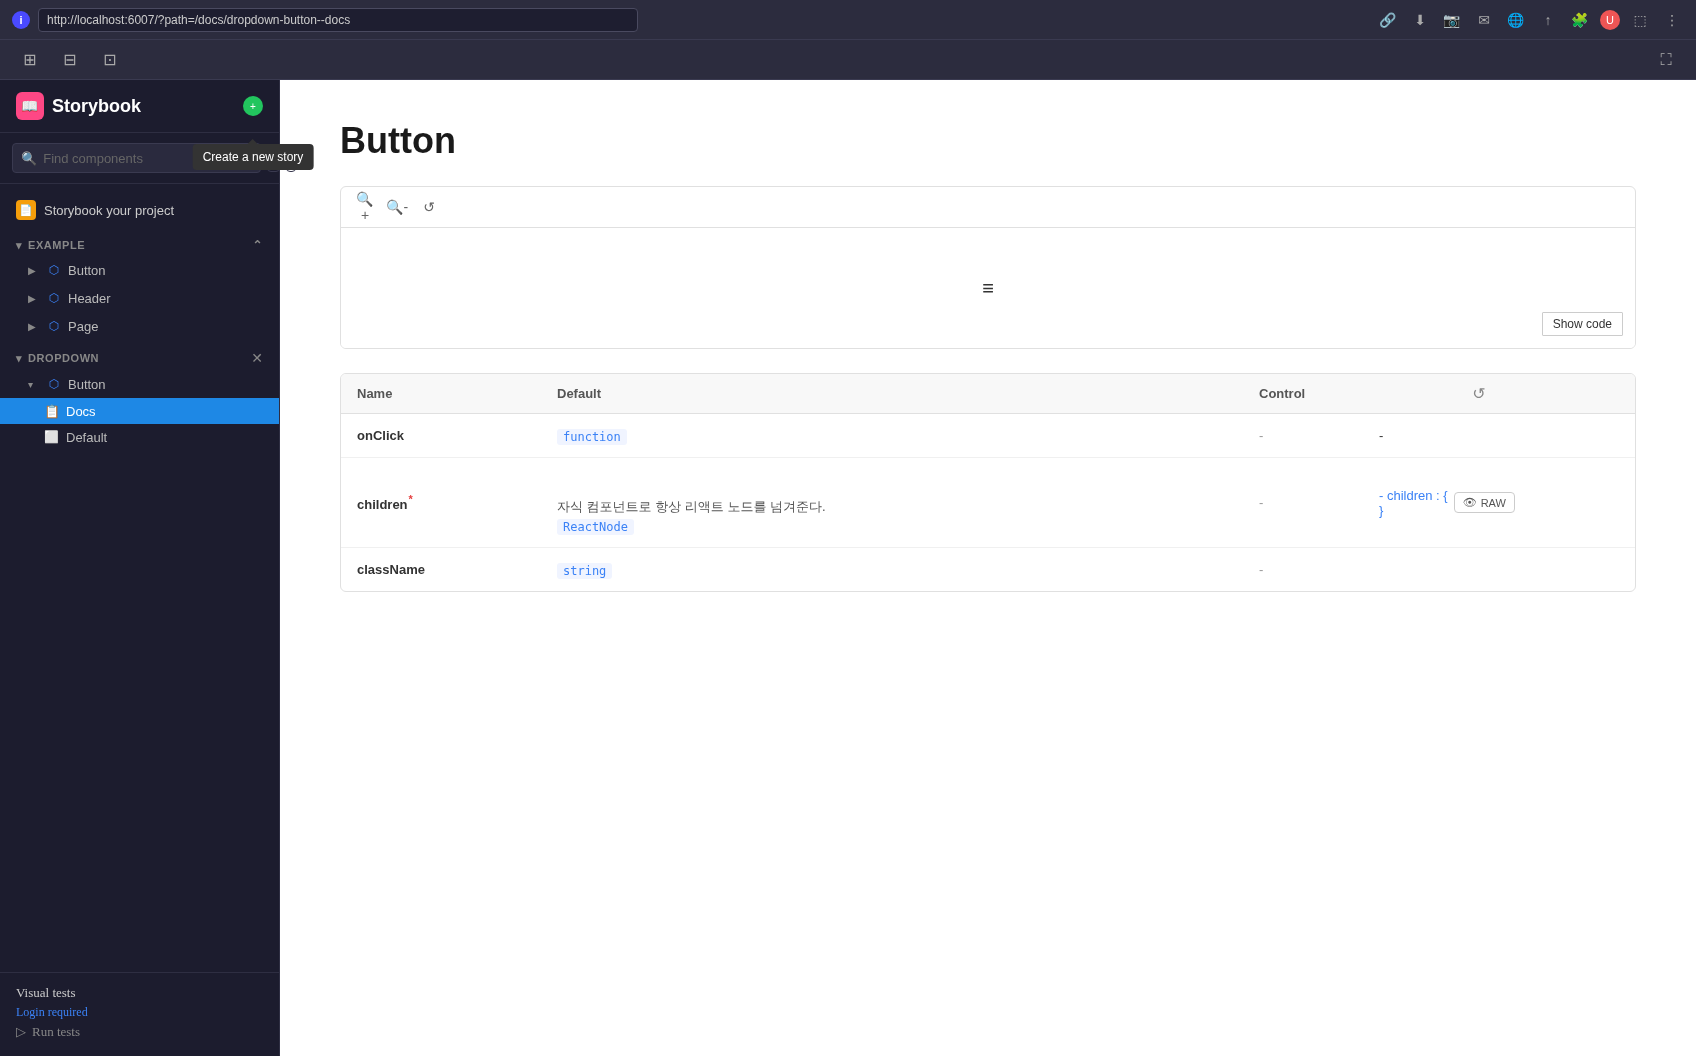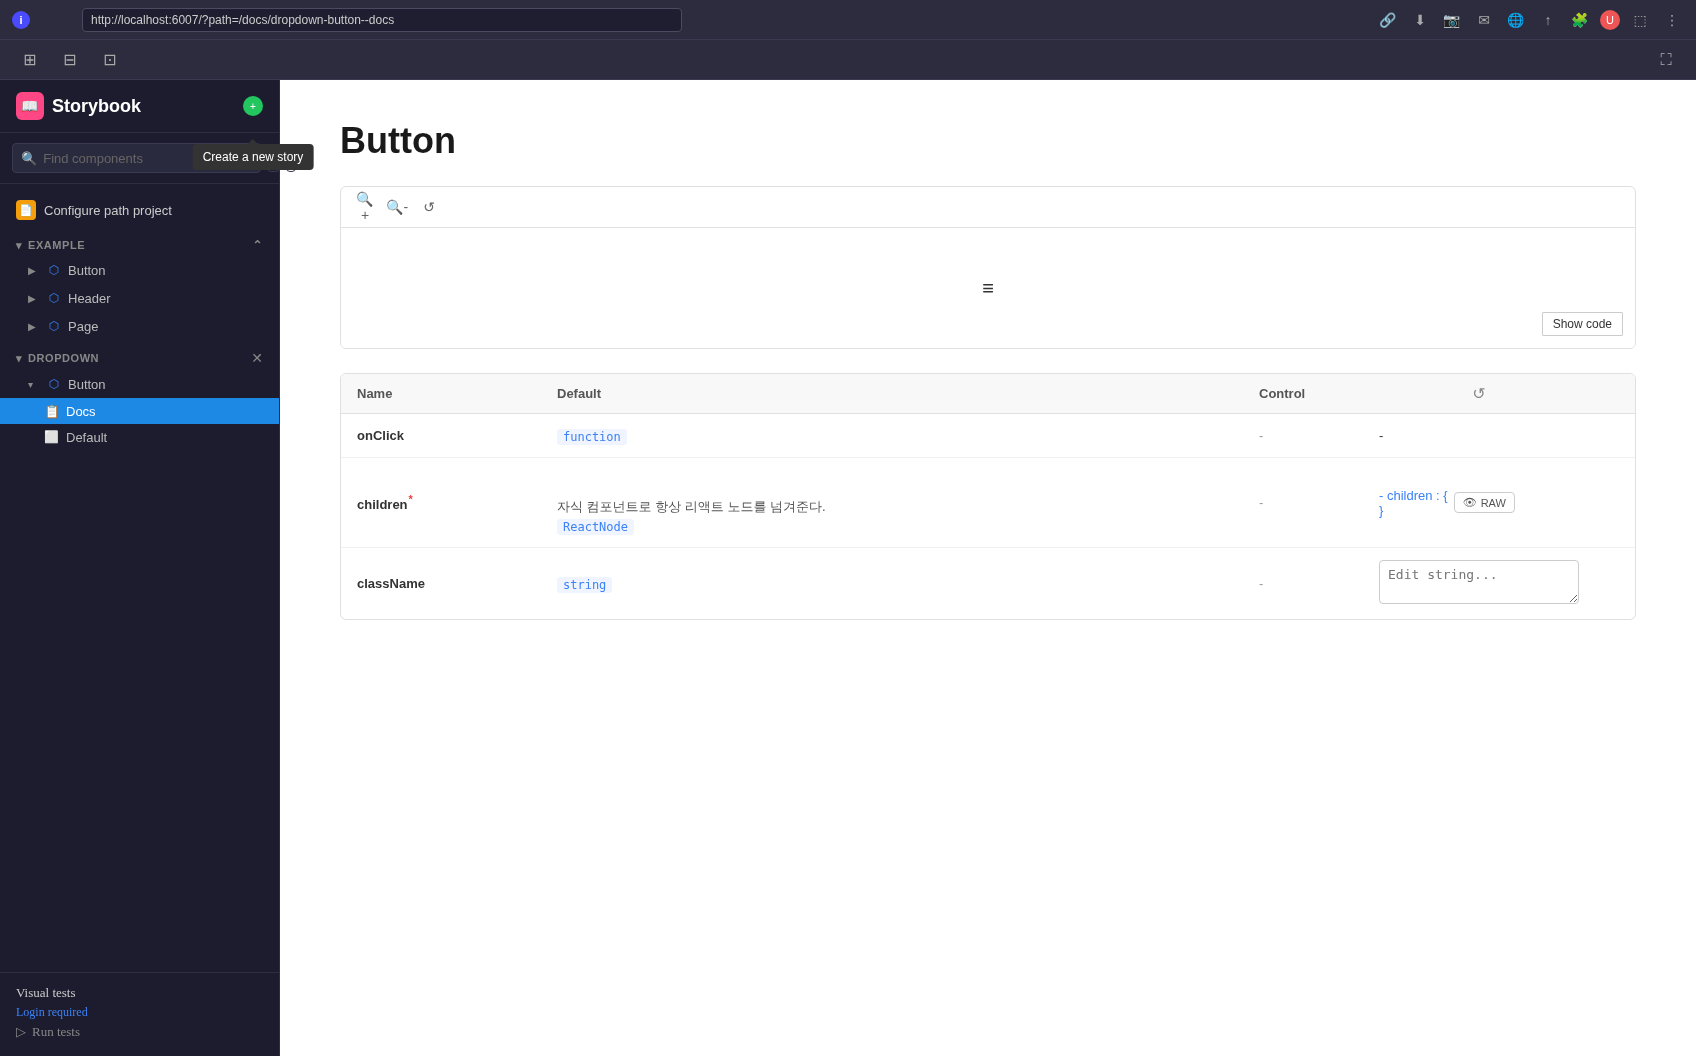--- a/index.html
+++ b/index.html
@@ -27,21 +27,20 @@
       max-width: 600px;
       background: #1e1e30;
       border: 1px solid #4a4a60;
       border-radius: 4px;
       height: 24px;
       display: flex;
       align-items: center;
       padding: 0 8px;
       font-size: 12px;
       color: #ccc;
-      margin-left: 44px;
     }
     .browser-actions {
       margin-left: auto;
       display: flex;
       gap: 8px;
       align-items: center;
     }
     .browser-action-btn {
       width: 24px; height: 24px;
       background: transparent;
@@ -525,21 +524,21 @@
         <span class="search-shortcut">⌘K</span>
       </div>
       <button class="search-filter-btn">⊟</button>
       <button class="search-add-btn">+</button>
     </div>
 
     <div class="sidebar-nav">
 
       <div class="configure-project">
         <div class="configure-icon">📄</div>
-        <span>Configure path project</span>
+        <span>Storybook your project</span>
       </div>
 
       <div class="section-header">
         <span>▾</span>
         <span>EXAMPLE</span>
         <span class="section-collapse-icon">⌃</span>
       </div>
 
       <div class="nav-item">
         <span class="nav-item-expand">▶</span>
@@ -662,23 +661,20 @@
         <div class="args-table-row">
           <div>
             <span class="prop-name">className</span>
           </div>
           <div>
             <span class="prop-type">string</span>
           </div>
           <div>
             <span class="prop-default">-</span>
           </div>
-          <div>
-            <textarea class="edit-string-input" placeholder="Edit string..." style=""></textarea>
-          </div>
           <div></div>
         </div>
 
       </div>
 
     </div>
   </div>
 
 </div>
 

